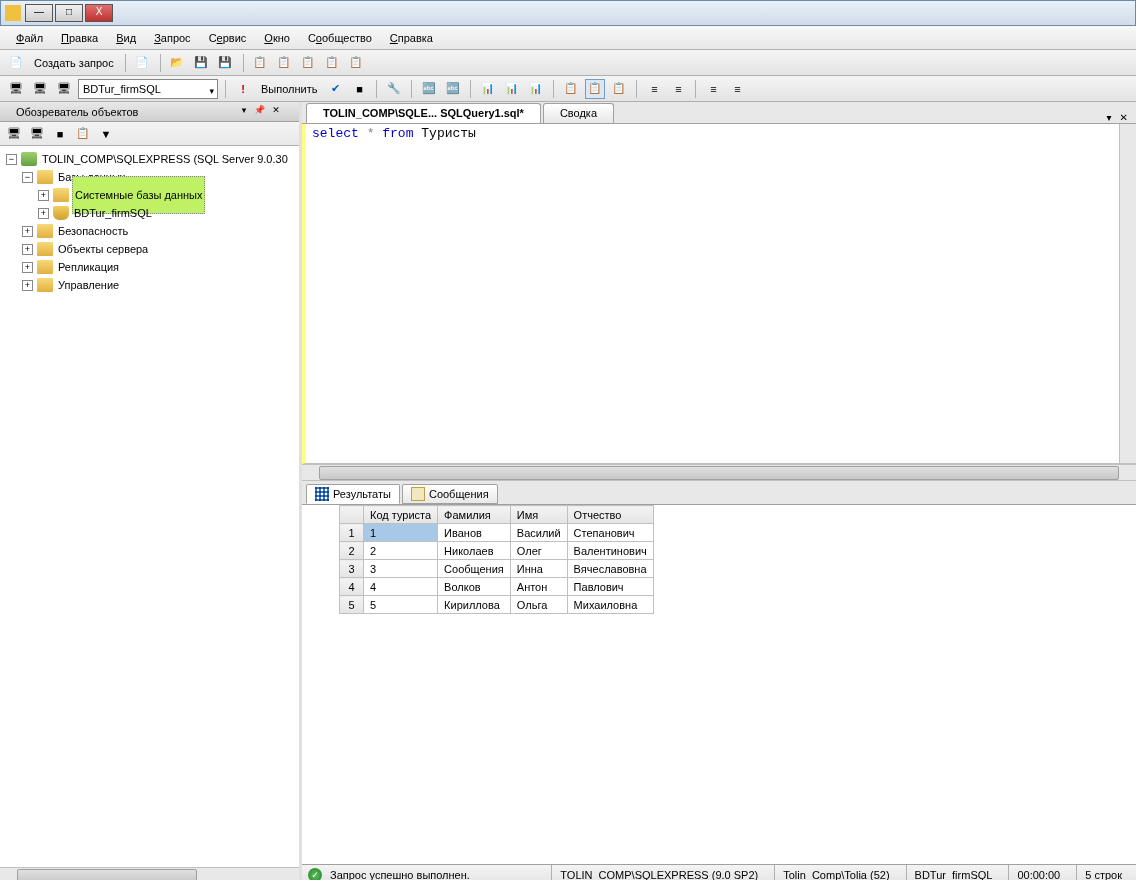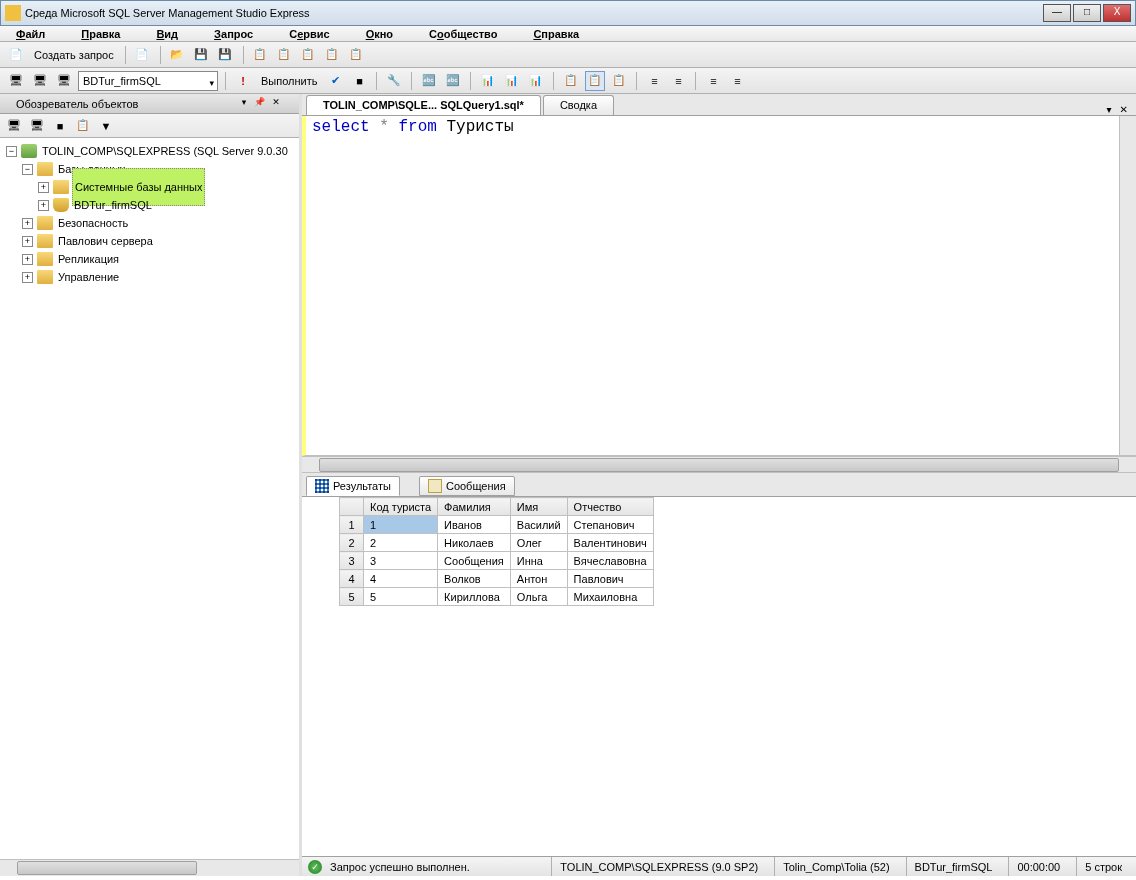--- a/index.html
+++ b/index.html
@@ -7,21 +7,21 @@
 
 
 .titlebar { height: 26px; background: linear-gradient(#e8f0f8, #d0dce8); border: 1px solid #6b8aaa; display: flex; align-items: center; padding: 0 4px; }
 .titlebar .app-icon { width: 16px; height: 16px; background: #f0c040; margin-right: 4px; }
 .titlebar .title { flex: 1; color: #000; }
 .winbtns { display: flex; gap: 2px; }
 .winbtn { width: 28px; height: 18px; border: 1px solid #555; background: linear-gradient(#f0f0f0,#cfcfcf); text-align: center; font-size: 10px; line-height: 14px; cursor: pointer; }
 .winbtn.close { background: linear-gradient(#e07070,#c03030); color: #fff; }
 
 
-.menubar { height: 16px; background: linear-gradient(#f8f8f8,#e8e8e8); border-bottom: 1px solid #b0b0b0; display: flex; align-items: center; padding: 0 8px; gap: 20px; font-weight: bold; }
+.menubar { height: 24px; background: linear-gradient(#f8f8f8,#e8e8e8); border-bottom: 1px solid #b0b0b0; display: flex; align-items: center; padding: 0 8px; gap: 2px; }
 .menuitem { padding: 3px 8px; cursor: pointer; }
 .menuitem u { text-decoration: underline; }
 
 
 .toolbar { height: 26px; background: linear-gradient(#f4f4f4,#e4e4e4); border-bottom: 1px solid #b0b0b0; display: flex; align-items: center; padding: 0 6px; gap: 4px; }
 .tbtn { width: 20px; height: 20px; border: 1px solid transparent; display: inline-flex; align-items: center; justify-content: center; cursor: pointer; font-size: 11px; }
 .tsep { width: 1px; height: 18px; background: #b0b0b0; margin: 0 3px; }
 .tlabel { padding: 2px 4px; cursor: pointer; }
 .tcombo { height: 20px; border: 1px solid #888; background: #fff; padding: 0 18px 0 4px; min-width: 140px; position: relative; line-height: 18px; }
 .tcombo::after { content: "▾"; position: absolute; right: 3px; top: 2px; font-size: 9px; }
@@ -50,28 +50,28 @@
 .sidebar-scroll .thumb { position: absolute; left: 17px; top: 1px; height: 14px; width: 180px; background: linear-gradient(#e0e0e0,#c8c8c8); border: 1px solid #a0a0a0; border-radius: 2px; }
 
 
 .editor-area { flex: 1; display: flex; flex-direction: column; }
 .tabstrip { height: 22px; background: #e8e8e8; display: flex; align-items: flex-end; padding: 0 4px; border-bottom: 1px solid #a0a0a0; }
 .tab { height: 20px; padding: 0 16px; background: linear-gradient(#fff,#e8e8e8); border: 1px solid #a0a0a0; border-bottom: none; border-radius: 3px 3px 0 0; margin-right: 2px; line-height: 19px; cursor: pointer; }
 .tab.active { background: #fff; font-weight: bold; }
 .tabstrip .spacer { flex: 1; }
 .tabstrip .tctrl { font-size: 10px; padding: 0 4px; cursor: pointer; }
 
-.code-editor { height: 340px; background: #fff; border-bottom: 1px solid #c0c0c0; position: relative; font-family: 'Courier New', monospace; font-size: 16px; padding: 2px 6px; border-left: 4px solid #ffff80; }
+.code-editor { height: 340px; background: #fff; border-bottom: 1px solid #c0c0c0; position: relative; font-family: 'Courier New', monospace; font-size: 13px; padding: 2px 6px; border-left: 4px solid #ffff80; }
 .code-editor .kw { color: #0000c8; }
 .code-editor .star { color: #808080; }
 .editor-scroll-v { position: absolute; right: 0; top: 0; bottom: 0; width: 17px; background: #e8e8e8; border-left: 1px solid #c0c0c0; }
 .editor-scroll-h { height: 17px; background: #e8e8e8; border-top: 1px solid #c0c0c0; border-bottom: 1px solid #c0c0c0; position: relative; }
 .editor-scroll-h .thumb { position: absolute; left: 17px; right: 17px; top: 1px; height: 14px; background: linear-gradient(#e0e0e0,#c8c8c8); border: 1px solid #a0a0a0; border-radius: 2px; }
 
-.results-tabs { height: 24px; background: #e8e8e8; display: flex; align-items: center; padding: 2px 4px 0; gap: 19px; border-bottom: 1px solid #a0a0a0; }
+.results-tabs { height: 24px; background: #e8e8e8; display: flex; align-items: center; padding: 2px 4px 0; gap: 2px; border-bottom: 1px solid #a0a0a0; }
 .rtab { height: 20px; padding: 0 8px; border: 1px solid #a0a0a0; background: linear-gradient(#fff,#e8e8e8); display: flex; align-items: center; gap: 4px; cursor: pointer; border-radius: 2px 2px 0 0; }
 .rtab.active { background: #fff; border-bottom-color: #fff; }
 .ricon { width: 14px; height: 14px; }
 .ricon.grid { background: repeating-linear-gradient(0deg,#4080c0 0 2px,#fff 2px 4px), repeating-linear-gradient(90deg,#4080c0 0 2px,#fff 2px 4px); background-blend-mode: multiply; }
 .ricon.msg { background: #f0e8c0; border: 1px solid #c0a040; }
 
 .grid-area { flex: 1; background: #fff; overflow: auto; padding-left: 37px; }
 .grid { border-collapse: collapse; font-size: 11px; }
 .grid th, .grid td { border: 1px solid #c0c0c0; padding: 2px 6px; text-align: left; height: 18px; }
 .grid th { background: linear-gradient(#f4f4f4,#e4e4e4); font-weight: normal; }
@@ -81,21 +81,20 @@
 
 .status-query { height: 20px; background: linear-gradient(#f4f4f4,#e4e4e4); border-top: 1px solid #a0a0a0; display: flex; align-items: center; padding: 0 6px; gap: 8px; }
 .status-query .cell { border-left: 1px solid #b0b0b0; padding: 0 8px; height: 100%; display: flex; align-items: center; }
 .status-query .ok-icon { width: 14px; height: 14px; background: radial-gradient(#60c060,#208020); border-radius: 50%; color: #fff; text-align: center; font-size: 9px; line-height: 14px; }
 </style>
 </head>
 <body>
 
 <div class="titlebar">
   <span class="app-icon"></span>
-  <span class="title">Среда Microsoft SQL Server Management Studio Express</span>
   <div class="winbtns">
     <div class="winbtn">—</div>
     <div class="winbtn">□</div>
     <div class="winbtn close">X</div>
   </div>
 </div>
 
 <div class="menubar">
   <span class="menuitem"><u>Ф</u><span></span><span>айл</span></span>
   <span class="menuitem"><u>П</u>равка</span>
@@ -194,21 +193,21 @@
         <span class="tlabel2">BDTur_firmSQL</span>
       </div>
       <div class="tree-node ind1">
         <span class="exp">+</span>
         <span class="ticon folder"></span>
         <span class="tlabel2">Безопасность</span>
       </div>
       <div class="tree-node ind1">
         <span class="exp">+</span>
         <span class="ticon folder"></span>
-        <span class="tlabel2">Павлович сервера</span>
+        <span class="tlabel2">Объекты сервера</span>
       </div>
       <div class="tree-node ind1">
         <span class="exp">+</span>
         <span class="ticon folder"></span>
         <span class="tlabel2">Репликация</span>
       </div>
       <div class="tree-node ind1">
         <span class="exp">+</span>
         <span class="ticon folder"></span>
         <span class="tlabel2">Управление</span>

